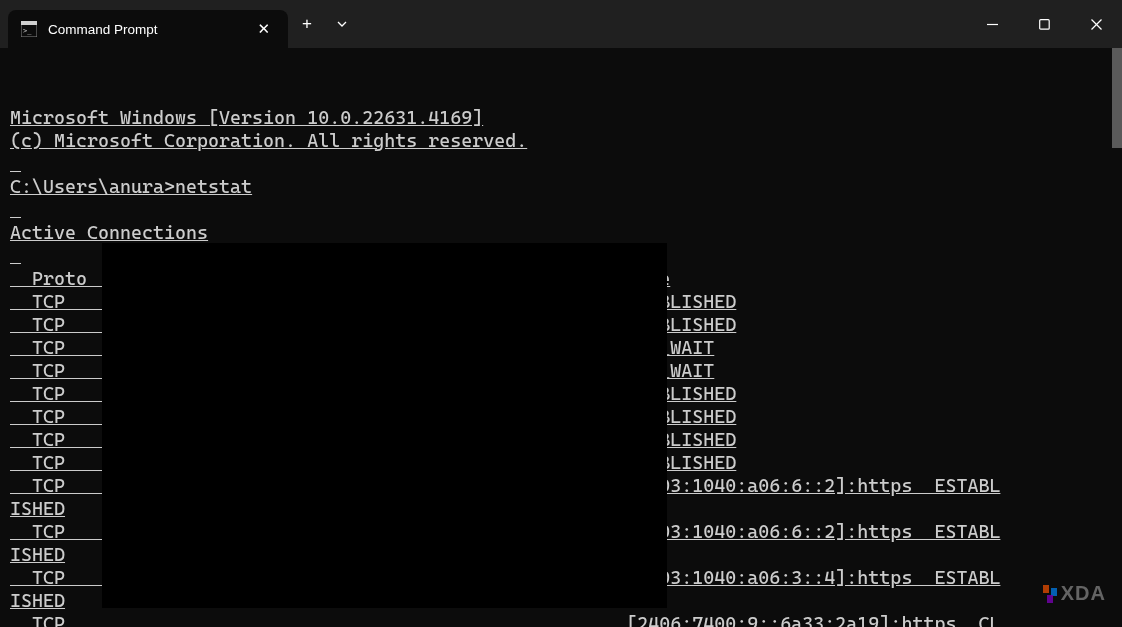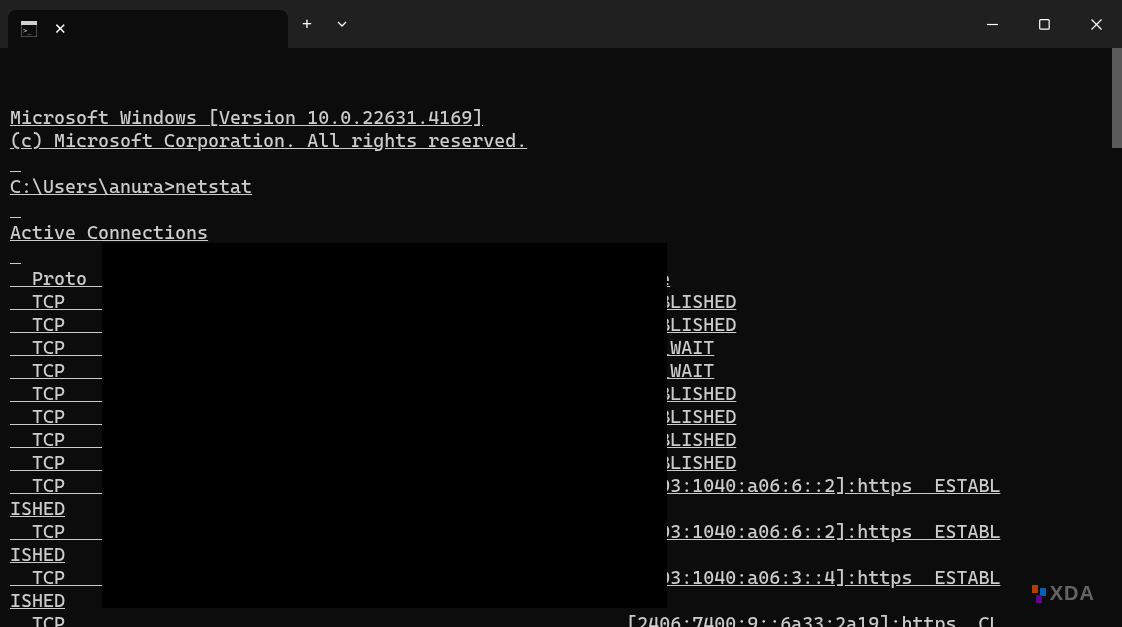--- a/index.html
+++ b/index.html
@@ -119,21 +119,21 @@
     .redacted {
       position: absolute;
       background: #000000;
       left: 102px;
       top: 243px;
       width: 565px;
       height: 365px;
     }
     .watermark {
       position: absolute;
-      right: 27px;
+      right: 16px;
       bottom: 22px;
       font-family: Arial, sans-serif;
       font-size: 20px;
       font-weight: bold;
       color: #7a7a7a;
       letter-spacing: 1px;
       opacity: 0.8;
       display: flex;
       align-items: center;
       gap: 2px;
@@ -150,20 +150,21 @@
 <div class="titlebar">
   <div class="titlebar-left">
     <div class="tab">
       <span class="tab-icon">
         <svg viewBox="0 0 16 16">
           <rect x="0" y="0" width="16" height="16" fill="#0c0c0c" stroke="#888" stroke-width="1"></rect>
           <rect x="0" y="0" width="16" height="4" fill="#d0d0d0"></rect>
           <text x="2" y="12" font-size="7" fill="#d0d0d0" font-family="monospace">&gt;_</text>
         </svg>
       </span>
+      <span class="tab-title">Command Prompt</span>
       <span class="tab-close">✕</span>
     </div>
     <span class="new-tab">+</span>
     <span class="tab-dropdown">
       <svg width="12" height="12" viewBox="0 0 12 12">
         <path d="M2 4 L6 8 L10 4" stroke="#ffffff" stroke-width="1.3" fill="none"></path>
       </svg>
     </span>
   </div>
   <div class="titlebar-right">

